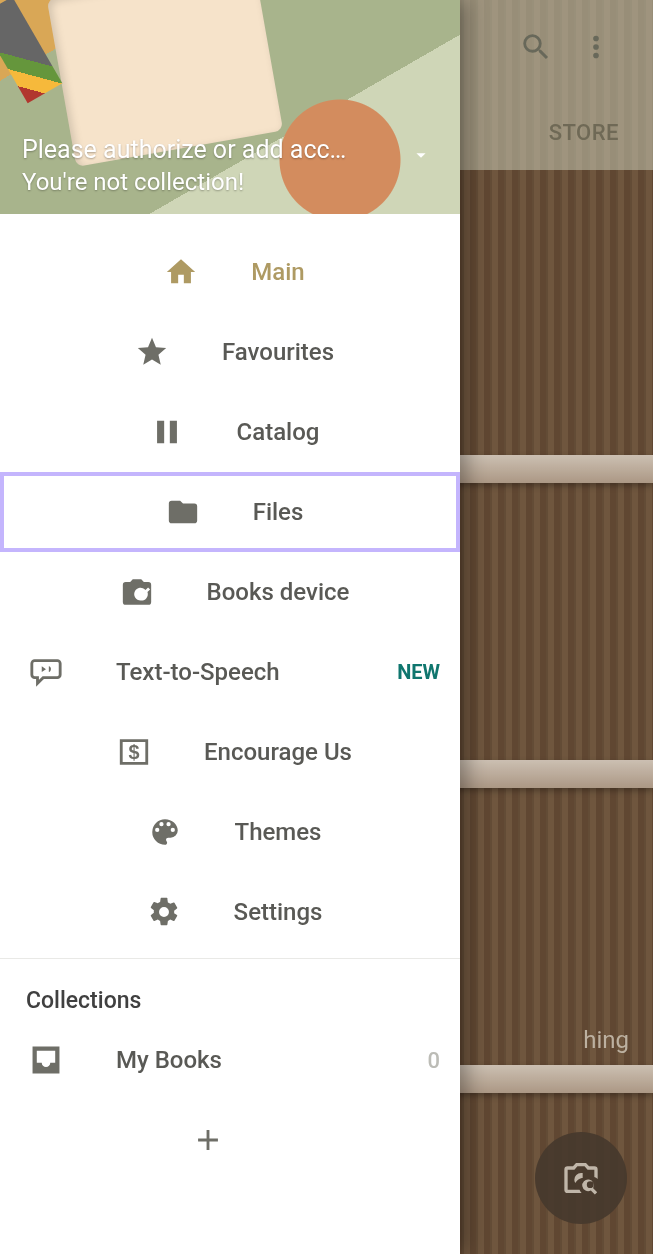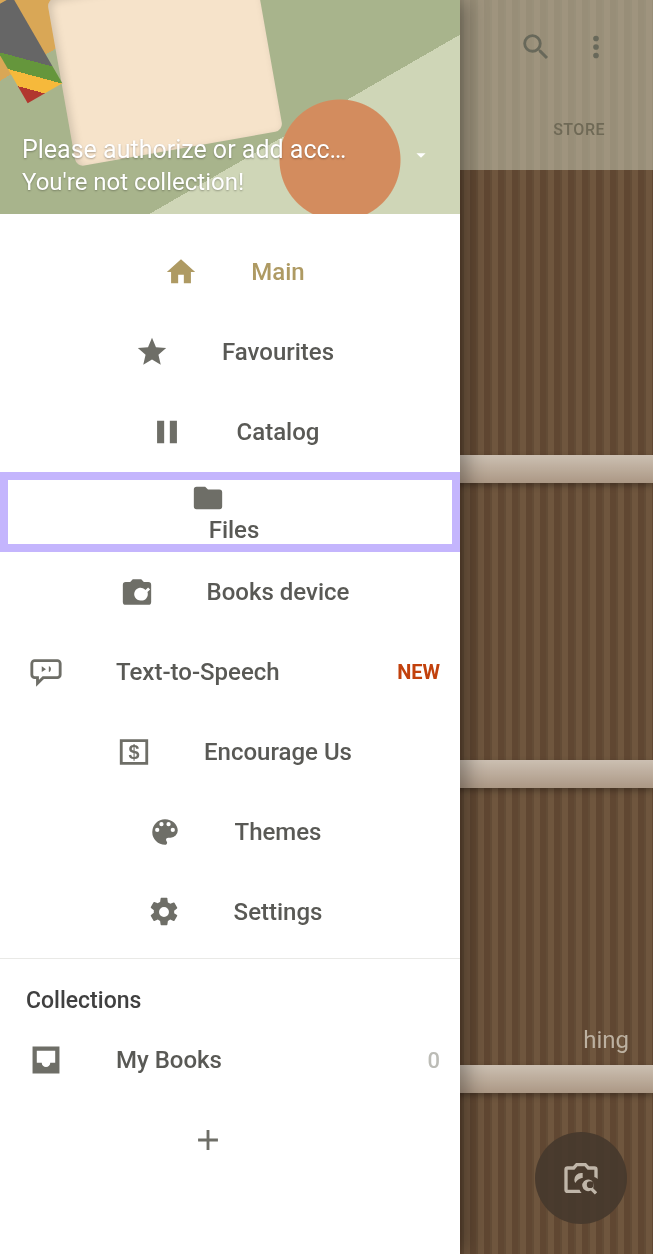--- a/index.html
+++ b/index.html
@@ -12,22 +12,22 @@
     background:
       repeating-linear-gradient(90deg, #6e4f32 0 2px, #7a5a3a 2px 8px, #6b4a2e 8px 14px),
       linear-gradient(#856342, #6b4a2e);
     filter: saturate(0.8) brightness(0.95);
   }
   .topbar {
     position: absolute; top: 0; left: 0; right: 0; height: 170px;
     background: rgba(210,211,183,0.55);
   }
   .topbar .store {
-    position: absolute; right: 48px; top: 120px;
-    color: #766f55; font-size: 16px; font-weight: 500; letter-spacing: 0.5px;
+    position: absolute; right: 34px; top: 120px;
+    color: #766f55; font-size: 22px; font-weight: 500; letter-spacing: 0.5px;
   }
   .topbar .search-icon { position: absolute; right: 100px; top: 30px; color: #6e6e5b; }
   .topbar .more-icon { position: absolute; right: 40px; top: 30px; color: #6e6e5b; }
   .shelf { position: absolute; left: 0; right: 0; height: 28px; background: linear-gradient(#d9c9b7,#b99f86); box-shadow: 0 3px 6px rgba(0,0,0,0.3); }
   .shelf.s1 { top: 455px; }
   .shelf.s2 { top: 760px; }
   .shelf.s3 { top: 1065px; }
   .hint {
     position: absolute; right: 24px; bottom: 200px;
     color: #c9b9a4; font-size: 24px;
@@ -68,27 +68,27 @@
   .drawer-caret { position:absolute; right:28px; bottom:48px; color:#fff; }
 
   .menu { padding-top: 18px; }
   .item {
     display:flex; align-items:center; height:80px; padding-left:28px; padding-right:20px;
     font-size:24px; color:#595955; font-weight:500; position:relative;justify-content:center;
   }
   .item.active { color:#ae9a63; }
   .item .icon { width:36px; height:36px; flex:0 0 36px; margin-right:52px; display:flex; align-items:center; justify-content:center; fill:#6e6e67;}
   .item.active .icon { fill:#ae9a63; }
-  .item .badge { margin-left:auto; color:#c2410c; font-weight:700; font-size:20px; }
+  .item .badge { margin-left:auto; color:#0f766e; font-weight:700; font-size:20px; }
   .item .count { margin-left:auto; color:#bcbcb6; font-size:22px; }
 
   .divider { height:1px; background:#e9e9e6; margin: 6px 0 10px; }
   .section-title { color:#404040; font-size:23px; padding:18px 0 6px 26px; font-weight:500; }
 
-  .highlight { border: 8px solid #c4b5fd; flex-direction: column; }
+  .highlight { border: 4px solid #c4b5fd; }
 
   svg { display:block; }
 </style>
 </head>
 <body>
 
 <div class="bg">
   <div class="topbar">
     <span class="search-icon">
       <svg width="34" height="34" viewBox="0 0 24 24">

